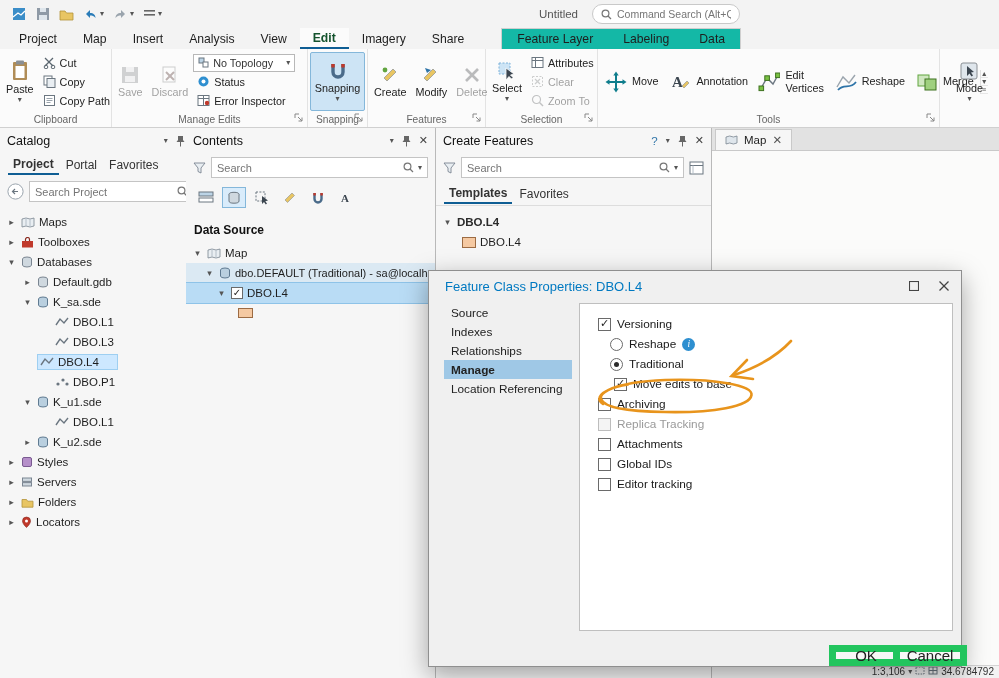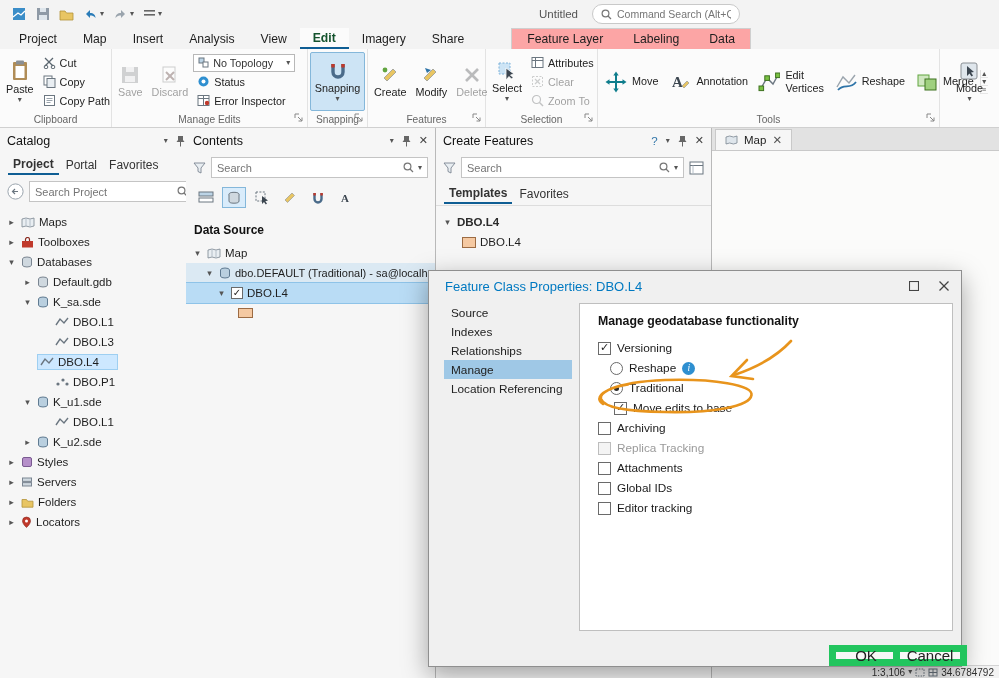--- a/index.html
+++ b/index.html
@@ -14,21 +14,21 @@
 #qat{position:absolute;left:0;top:0;width:100%;height:28px;background:#f3f3f3;display:flex;align-items:center;padding:0 8px;gap:3px}
 .qat-btn{height:22px;display:flex;align-items:center;justify-content:center;gap:2px;padding:0 3px;border-radius:2px}
 #window-title{position:absolute;left:478px;top:0;height:28px;line-height:28px;width:100px;text-align:right;color:#555;font-size:11.5px}
 #cmd-search{position:absolute;left:592px;top:4px;width:148px;height:20px;background:#fff;border:1px solid #c9c9c9;border-radius:10px;display:flex;align-items:center;padding:0 8px;gap:5px}
 #cmd-search input{border:none;outline:none;flex:1;font-size:10.5px;color:#444;background:transparent;font-family:inherit;min-width:0}
 
 
 #ribbon-tabs{position:absolute;left:0;top:28px;width:100%;height:21px;background:#f3f3f3;display:flex;align-items:stretch;padding-left:6px}
 .rtab{padding:0 13px;font-size:12.2px;color:#1e1e1e;display:flex;align-items:center}
 .rtab.active{font-weight:700;color:#14532d;border-bottom:2px solid #0f5e94;background:#fbfbfb}
-#ctx-tabs{margin-left:34px;display:flex;border:1px solid #cfcfcf;border-bottom:none;background:#fca5a5}
+#ctx-tabs{margin-left:24px;display:flex;border:1px solid #cfcfcf;border-bottom:none;background:#14b8a6}
 #ctx-tabs .rtab{padding:0 15px}
 
 
 #ribbon{position:absolute;left:0;top:49px;width:100%;height:79px;background:#fbfbfb;border-bottom:1px solid #d0d0d0;display:flex}
 .rgroup{position:relative;height:100%;border-right:1px solid #e3e3e3;display:flex;flex-direction:column}
 .rgroup-content{flex:1;display:flex;align-items:stretch;padding:3px 2px 0;gap:1px}
 .rgroup-label{height:16px;font-size:10.2px;color:#666;display:flex;align-items:center;justify-content:center;gap:4px;position:relative}
 .launcher{position:absolute;right:3px;top:2px}
 .bigbtn{display:flex;flex-direction:column;align-items:center;justify-content:center;gap:1px;padding:1px 4px;font-size:10.8px;color:#222;border-radius:2px;text-align:center}
 .bigbtn.active-tool{background:#cde4f5;border:1px solid #84b7da}
@@ -63,21 +63,21 @@
 .ctool{width:24px;height:21px;display:flex;align-items:center;justify-content:center;border:1px solid transparent}
 .ctool.sel{background:#d9ecfb;border-color:#84b7da}
 .dsheading{font-weight:700;font-size:12px;color:#111;padding:10px 8px 4px}
 .swatch{width:15px;height:10px;background:#f5c9a2;border:1px solid #9c6b43;flex:none}
 
 
 #map-area{position:absolute;left:712px;top:128px;right:0;bottom:0;background:#e8e8e8;display:flex;flex-direction:column}
 .doc-tabbar{height:23px;background:#e2e2e2;display:flex;align-items:flex-end;padding-left:3px;border-bottom:1px solid #c9c9c9;flex:none}
 .doc-tab{height:21px;background:#f6f6f6;border:1px solid #c9c9c9;border-bottom:none;display:flex;align-items:center;gap:6px;padding:0 9px;font-size:11.5px;color:#222}
 .map-canvas{flex:1;background:#fbfbfa}
-.statusbar{height:13px;background:#f3f3f3;border-top:1px solid #d4d4d4;display:flex;align-items:center;justify-content:flex-end;gap:3px;padding:0 5px;font-size:10px;color:#333;flex:none}
+.statusbar{height:13px;background:#f3f3f3;border-top:1px solid #d4d4d4;display:flex;align-items:flex-start;justify-content:flex-end;gap:3px;padding:0 5px;font-size:10px;color:#333;flex:none}
 .statusbar .scale{display:flex;align-items:center;gap:3px}
 
 
 #dialog{position:absolute;left:428px;top:270px;width:534px;height:397px;background:#f0f0f0;border:1px solid #8f8f8f;box-shadow:0 8px 24px rgba(0,0,0,.35);z-index:10}
 .dlg-title{height:30px;display:flex;align-items:center;padding:0 12px 0 16px}
 .dlg-title .t{color:#0079c1;font-size:13px}
 .dlg-winbtns{margin-left:auto;display:flex;gap:20px;color:#333;font-size:12px;align-items:center}
 .dlg-nav{position:absolute;left:15px;top:32px;width:128px}
 .dlg-nav>div{padding:0 7px;font-size:11.8px;color:#222;height:19px;display:flex;align-items:center;white-space:nowrap}
 .dlg-nav>.sel{background:#9fc8e6}
@@ -914,25 +914,24 @@
             <line x1="0.5" y1="0.5" x2="9.5" y2="9.5" stroke="#444" stroke-width="1.2"></line>
             <line x1="9.5" y1="0.5" x2="0.5" y2="9.5" stroke="#444" stroke-width="1.2"></line>
           </svg>
         </span>
     </span>
   </div>
   <div class="dlg-nav">
     <div>Source</div>
     <div>Indexes</div>
     <div>Relationships</div>
-    <div class="sel" style="font-weight:normal">Manage</div>
+    <div class="sel" style="font-weight:bold">Manage</div>
     <div>Location Referencing</div>
   </div>
   <div class="dlg-content">
-    <div class="dlg-heading">Manage geodatabase functionality</div>
     <div class="optrow">
         <span class="cb checked"></span>
         <span>Versioning</span>
       </div>
     <div class="optrow ind1">
         <span class="rb"></span>
         <span>Reshape</span>
         <span class="info-i">i</span>
       </div>
     <div class="optrow ind1">

